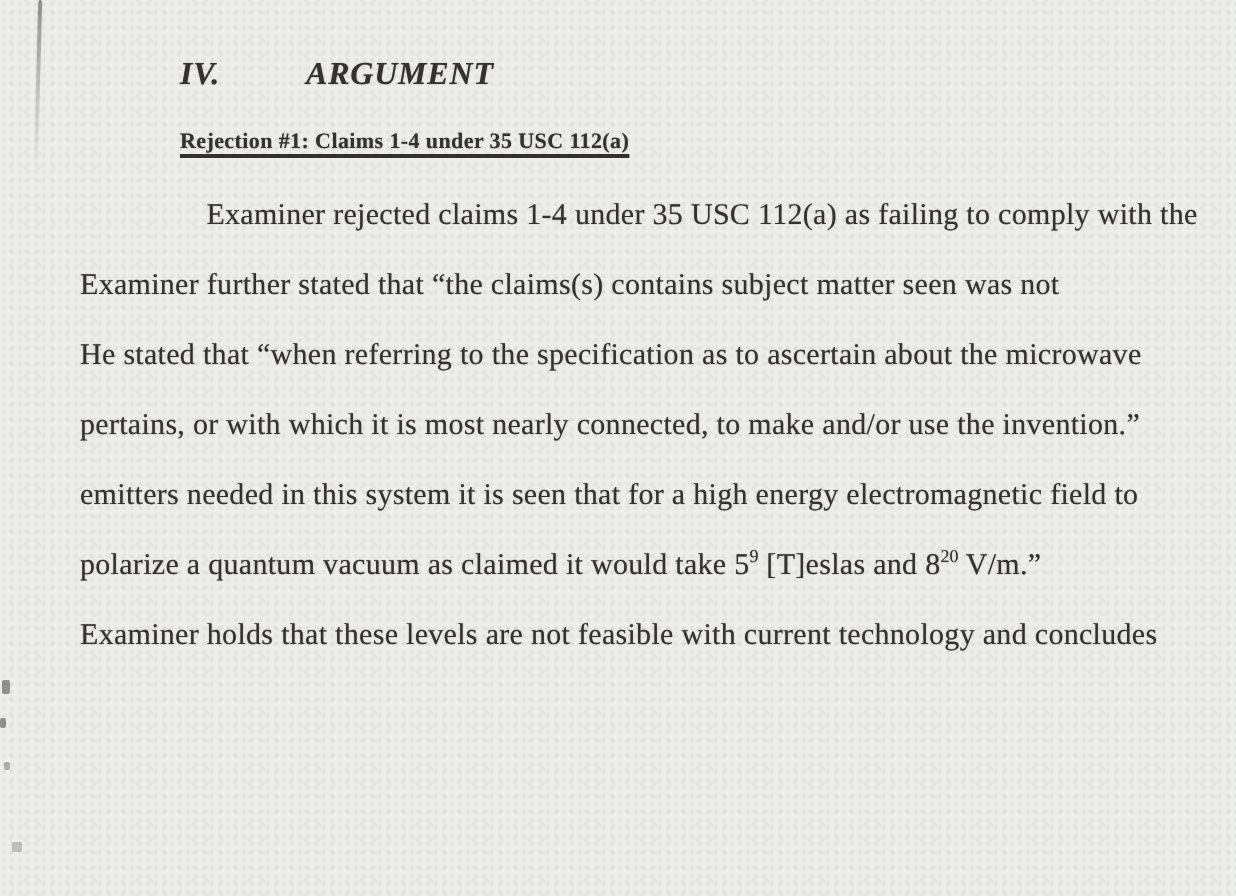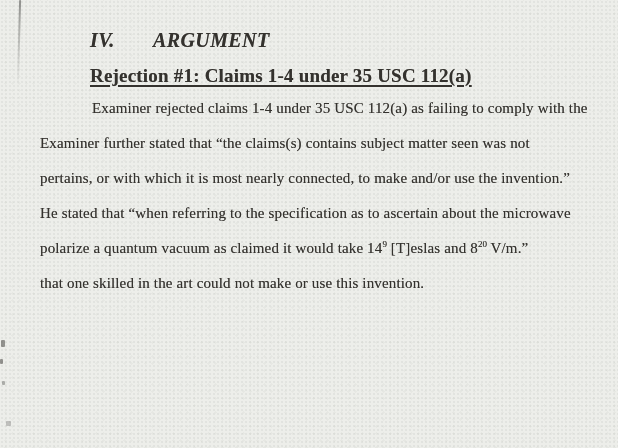--- a/index.html
+++ b/index.html
@@ -18,33 +18,33 @@
     background-position: 0 0, 2px 3px;
     font-family: "Liberation Serif", "DejaVu Serif", serif;
     color: #34322e;
     text-shadow: 0 0 0.6px rgba(52,50,46,0.55);
   }
 
   .heading {
     position: absolute;
     left: 90px;
     top: 29px;
-    font-size: 20px;
+    font-size: 16px;
     font-weight: bold;
     font-style: italic;
     letter-spacing: 0.4px;
     white-space: nowrap;
   }
   .h-num { display: inline-block; width: 63px; }
 
   .subheading {
     position: absolute;
     left: 90px;
     top: 65px;
-    font-size: 19px;
+    font-size: 11px;
     font-weight: bold;
     letter-spacing: 0.2px;
     text-decoration: underline;
     text-decoration-thickness: 1.5px;
     text-underline-offset: 3px;
     white-space: nowrap;
   }
 
   .para {
     position: absolute;
@@ -52,21 +52,21 @@
     top: 91px;
     width: 570px;
     font-size: 15px;
     letter-spacing: 0.15px;
   }
   .line {
     height: 35px;
     line-height: 35px;
     white-space: nowrap;
   }
-  .line.indent { text-indent: 52px; }
+  .line.indent { text-indent: 52px; text-align: center; }
   .line sup {
     font-size: 9px;
     vertical-align: super;
     line-height: 0;
     letter-spacing: 0;
   }
 
   
   .scan-streak {
     position: absolute;
@@ -97,19 +97,20 @@
 
   <div class="heading">
     <span class="h-num">IV.</span><span class="h-title">ARGUMENT</span>
   </div>
 
   <div class="subheading">Rejection #1: Claims 1-4 under 35 USC 112(a)</div>
 
   <div class="para" id="argument-paragraph">
       <div class="line indent"><span>Examiner rejected claims 1-4 under 35 USC 112(a) as failing to comply with the</span></div>
       <div class="line"><span>Examiner further stated that “the claims(s) contains subject matter seen was not</span></div>
+      <div class="line"><span>He stated that “when referring to the specification as to ascertain about the microwave</span></div>
       <div class="line"><span>pertains, or with which it is most nearly connected, to make and/or use the invention.”</span></div>
-      <div class="line"><span>He stated that “when referring to the specification as to ascertain about the microwave</span></div>
-      <div class="line"><span>polarize a quantum vacuum as claimed it would take 14</span><sup>9</sup><span> [T]eslas and 8</span><sup>20</sup><span> V/m.”</span></div>
-      <div class="line"><span>that one skilled in the art could not make or use this invention.</span></div>
+      <div class="line"><span>emitters needed in this system it is seen that for a high energy electromagnetic field to</span></div>
+      <div class="line"><span>polarize a quantum vacuum as claimed it would take 5</span><sup>9</sup><span> [T]eslas and 8</span><sup>20</sup><span> V/m.”</span></div>
+      <div class="line"><span>Examiner holds that these levels are not feasible with current technology and concludes</span></div>
     </div>
 
 </div>
 
 </body></html>

